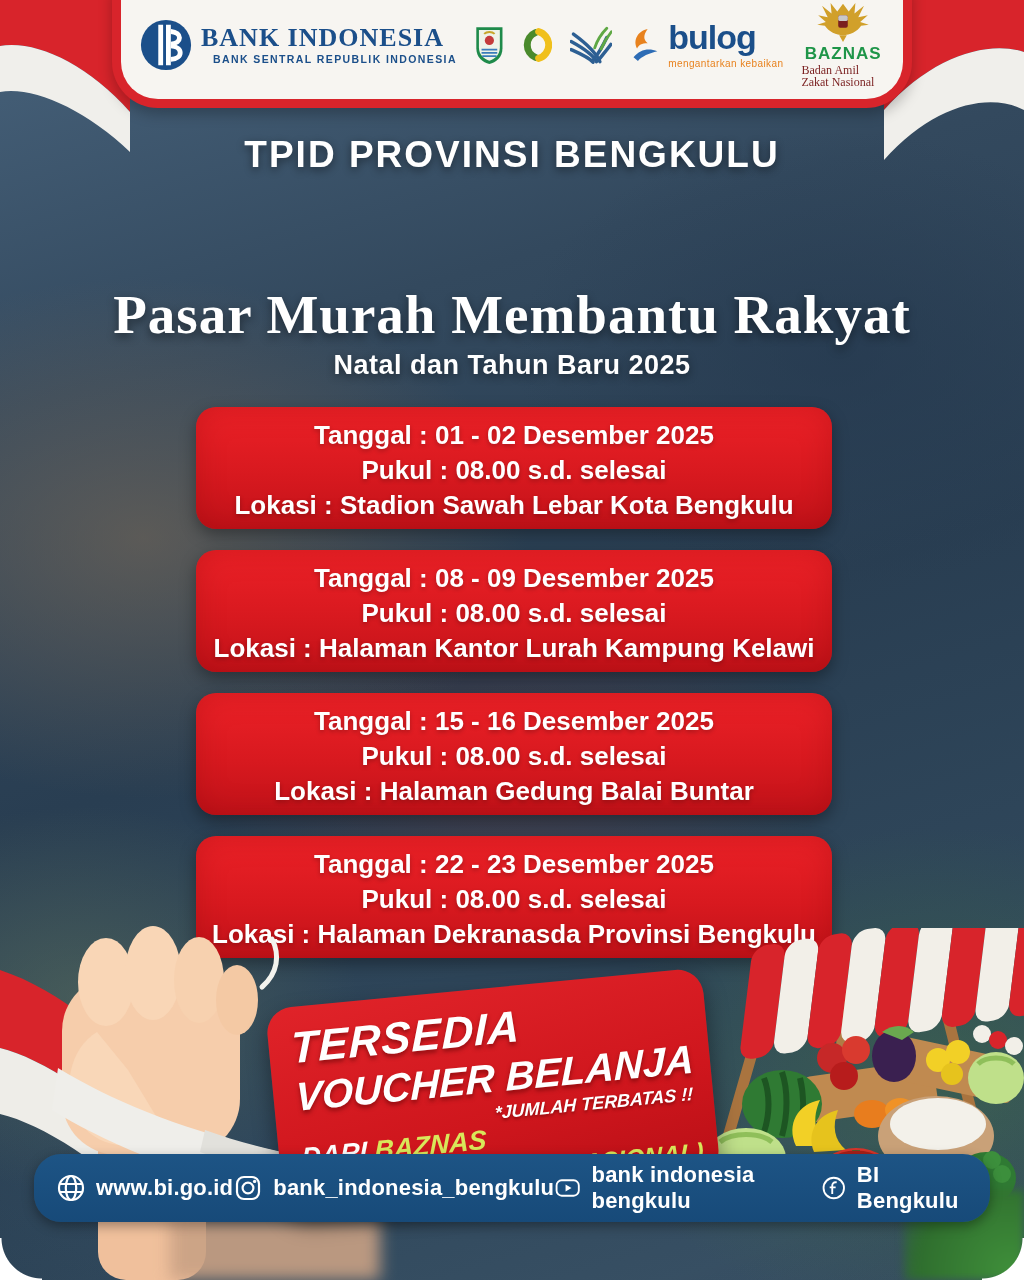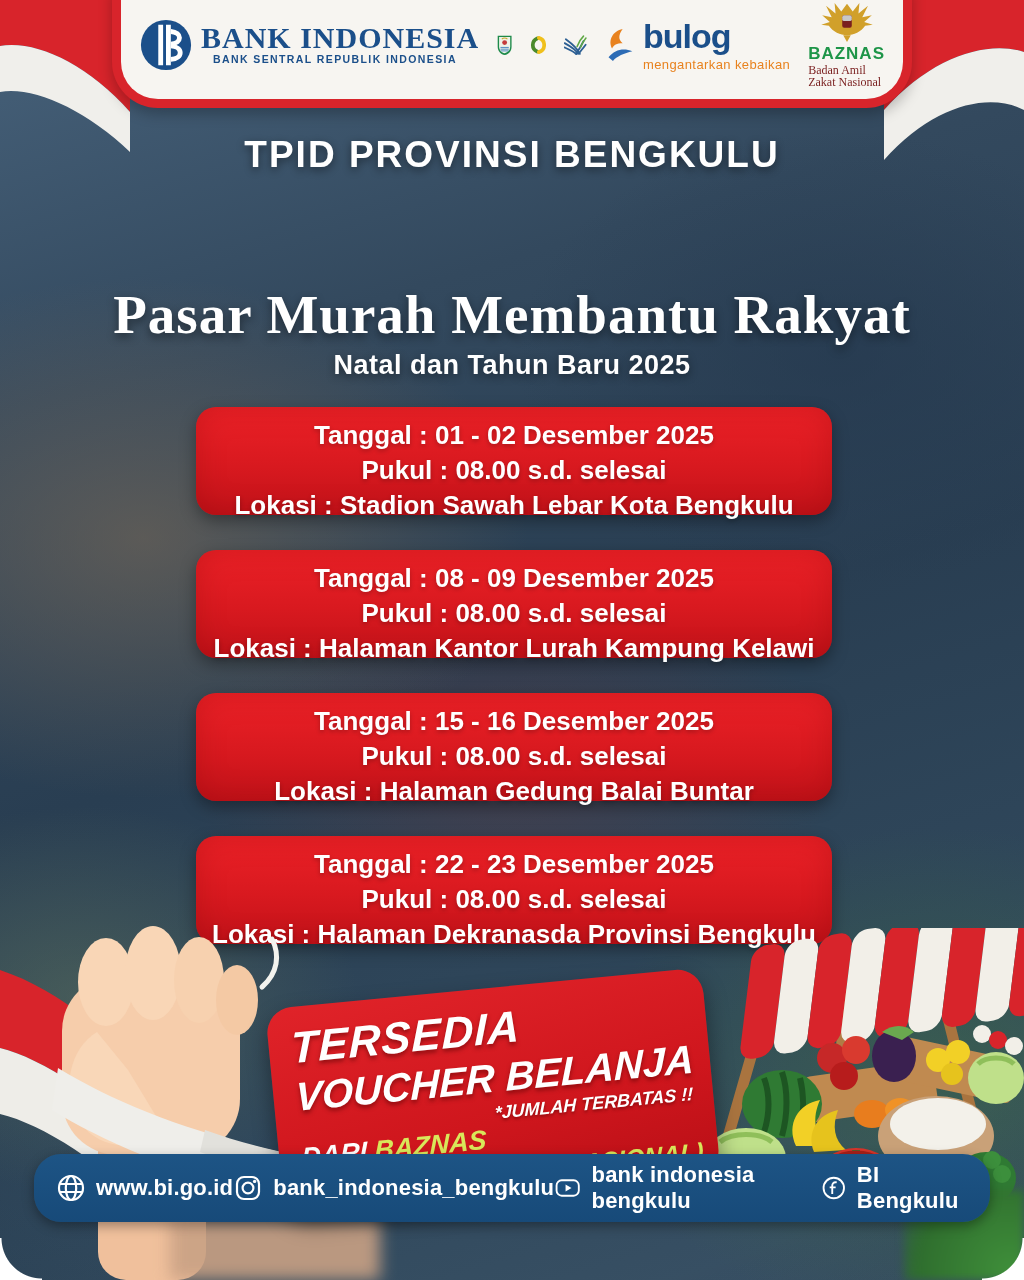--- a/index.html
+++ b/index.html
@@ -15,37 +15,37 @@
       radial-gradient(500px 300px at 50% 60%, rgba(140,60,60,.25), transparent 65%),
       linear-gradient(163deg,#47627b 0%,#33495e 26%,#293e52 52%,#30485c 78%,#3a5266 100%);}
   .vignette{position:absolute;inset:0;background:radial-gradient(130% 110% at 50% 40%, transparent 55%, rgba(5,15,30,.35) 100%);}
   
   .ribbon{position:absolute;top:0;}
   .header-card{position:absolute;left:112px;top:-14px;width:800px;height:122px;box-sizing:border-box;
     background:#f7f5f1;border:9px solid #d8242b;border-top:none;border-radius:0 0 46px 46px;
     display:flex;align-items:center;justify-content:center;gap:18px;padding:10px 18px 6px 18px;
     box-shadow:0 6px 14px rgba(0,0,0,.25);}
   .logo{display:flex;align-items:center;gap:8px;flex:0 0 auto;}
-  .bi-name{font-family:"Liberation Serif",serif;font-size:30px;letter-spacing:1px;color:#1b4f8a;font-weight:bold;line-height:26px;}
+  .bi-name{font-family:"Liberation Serif",serif;font-size:26px;letter-spacing:1px;color:#1b4f8a;font-weight:bold;line-height:26px;}
   .bi-sub{font-size:10.5px;font-weight:bold;color:#1b4f8a;letter-spacing:1.4px;margin-top:2px;padding-left:12px;}
   .bulog-wrap{display:flex;flex-direction:column;line-height:1;}
   .bulog-name{font-size:34px;font-weight:800;color:#1b4f8a;letter-spacing:-1px;}
-  .bulog-sub{font-size:13px;color:#e8821e;margin-top:5px;letter-spacing:.4px;}
+  .bulog-sub{font-size:10px;color:#e8821e;margin-top:5px;letter-spacing:.4px;}
   .baznas{display:flex;flex-direction:column;align-items:center;line-height:1;}
   .baznas-name{font-size:17px;font-weight:800;color:#1e9548;letter-spacing:1px;margin-top:2px;}
   .baznas-sub{font-family:"Liberation Serif",serif;font-size:12px;color:#7a1f1f;margin-top:2px;}
   
   .t{position:absolute;left:0;width:100%;text-align:center;color:#fff;}
   .tpid{top:134px;font-size:37px;font-weight:800;letter-spacing:2px;text-shadow:0 3px 8px rgba(0,0,0,.45);}
   .memper{top:177px;font-size:28px;font-weight:500;letter-spacing:3px;text-shadow:0 2px 6px rgba(0,0,0,.4);}
   .pasrah{top:207px;font-family:"Liberation Serif",serif;font-size:70px;font-weight:bold;letter-spacing:2px;text-shadow:0 4px 10px rgba(0,0,0,.45);}
   .pasar{top:283px;font-family:"Liberation Serif",serif;font-size:55px;font-weight:bold;letter-spacing:1px;text-shadow:0 4px 10px rgba(0,0,0,.45);}
   .natal{top:350px;font-size:27px;font-weight:800;letter-spacing:.5px;text-shadow:0 3px 8px rgba(0,0,0,.45);}
   
-  .event{position:absolute;left:196px;width:636px;height:108px;box-sizing:border-box;border-radius:20px;
+  .event{position:absolute;left:196px;width:636px;height:122px;box-sizing:border-box;border-radius:20px;
     background:linear-gradient(180deg,#ec2127 0%,#d8191f 55%,#c21219 100%);
     box-shadow:0 6px 16px rgba(0,0,0,.35), inset 0 0 30px rgba(120,0,0,.25);
     color:#fff;text-align:center;padding-top:11px;}
   .event div{font-size:26px;font-weight:800;line-height:35px;text-shadow:0 2px 4px rgba(0,0,0,.25);}
   
   .voucher{position:absolute;left:274px;top:988px;width:438px;height:208px;box-sizing:border-box;
     transform:rotate(-5.5deg);border-radius:26px;padding:16px 20px 0 22px;
     background:linear-gradient(170deg,#e02329 0%,#cf161d 60%,#b80f16 100%);
     box-shadow:0 10px 22px rgba(0,0,0,.4);color:#fff;}
   .v-line1{font-size:44px;font-weight:800;font-style:italic;letter-spacing:1px;transform:skewX(-6deg);text-shadow:0 3px 4px rgba(80,0,0,.5);}

